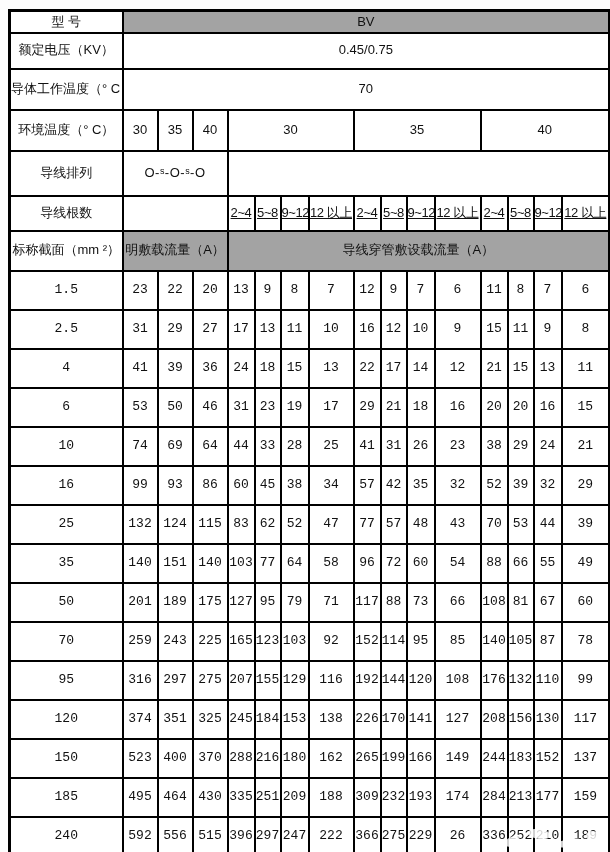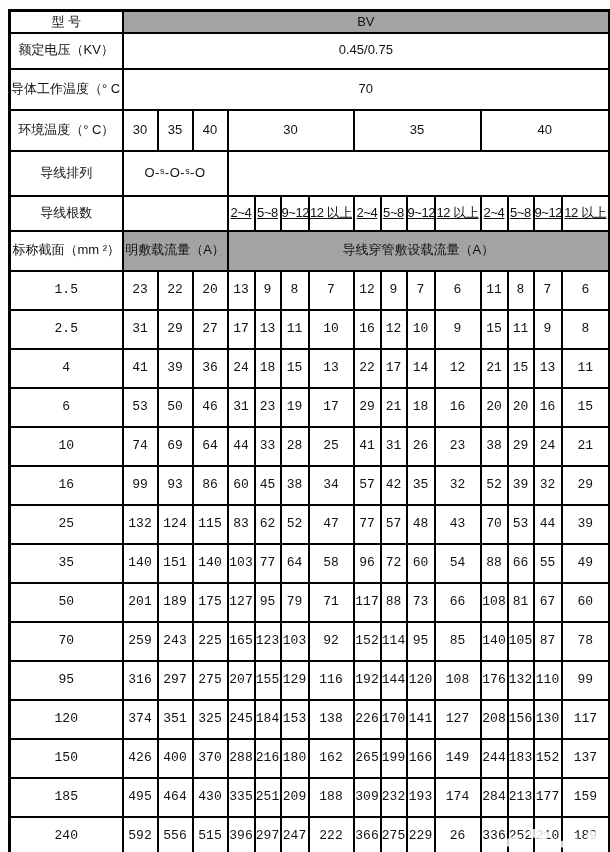--- a/index.html
+++ b/index.html
@@ -349,21 +349,21 @@
           <td>170</td>
           <td>141</td>
           <td>127</td>
           <td class="sep">208</td>
           <td>156</td>
           <td>130</td>
           <td>117</td>
         </tr>
         <tr>
           <td class="lbl">150</td>
-          <td class="sep">426</td>
+          <td class="sep">523</td>
           <td>400</td>
           <td>370</td>
           <td class="sep">288</td>
           <td>216</td>
           <td>180</td>
           <td>162</td>
           <td class="sep">265</td>
           <td>199</td>
           <td>166</td>
           <td>149</td>

